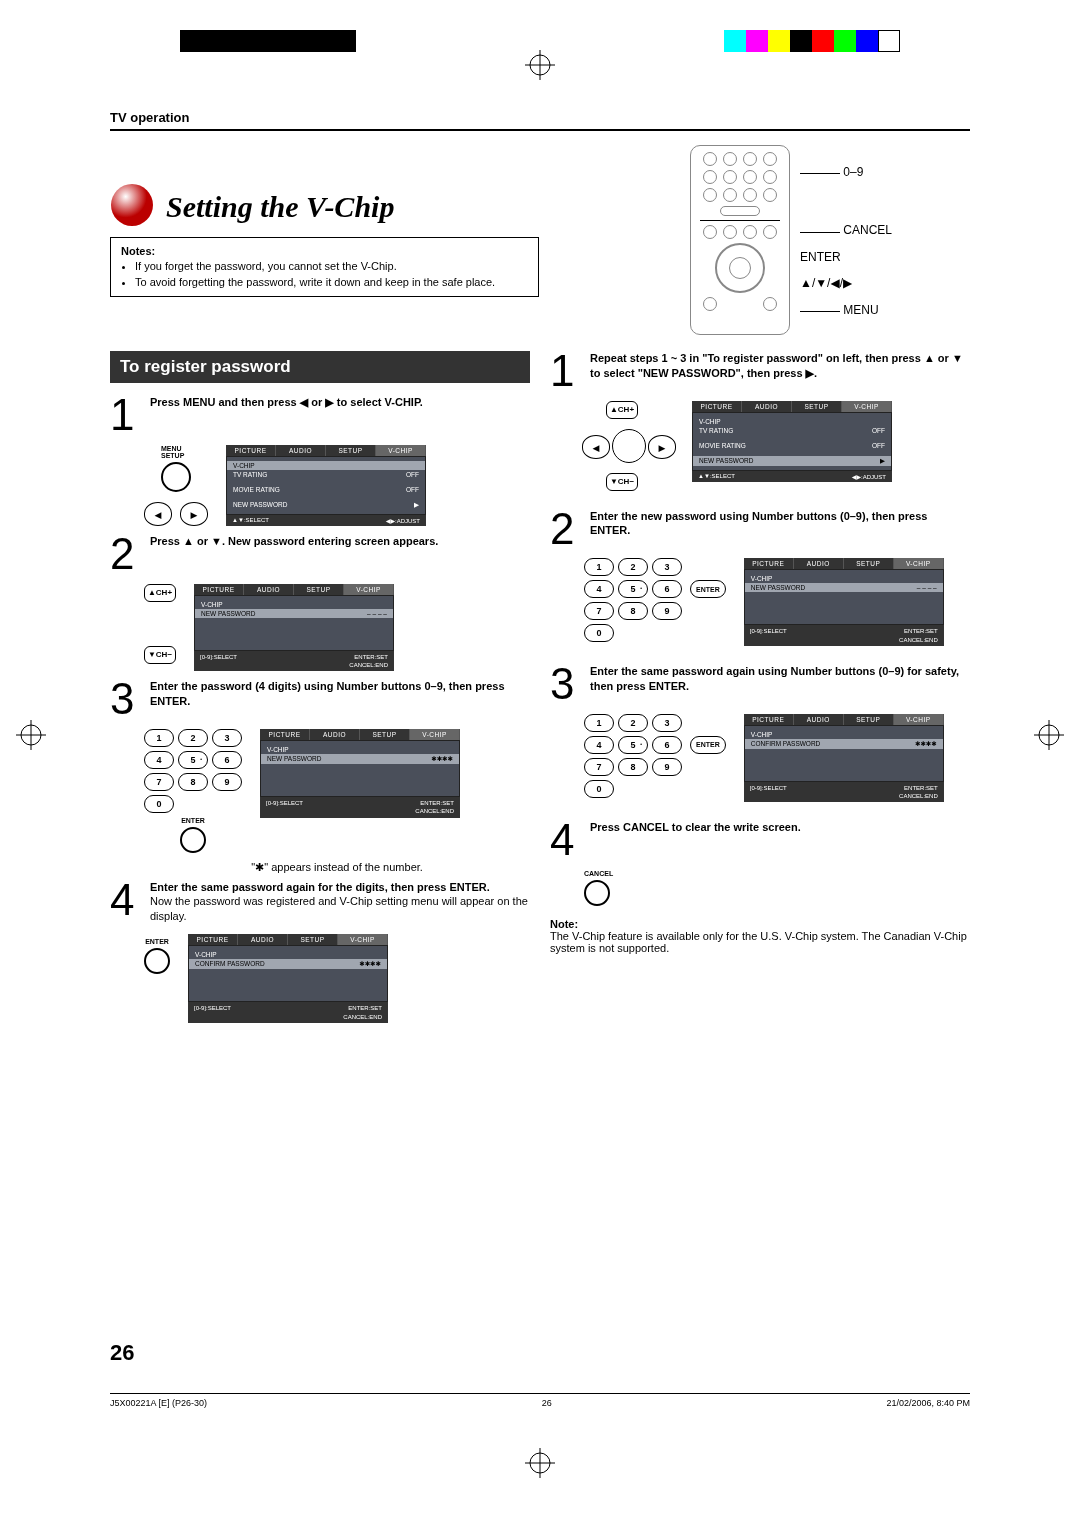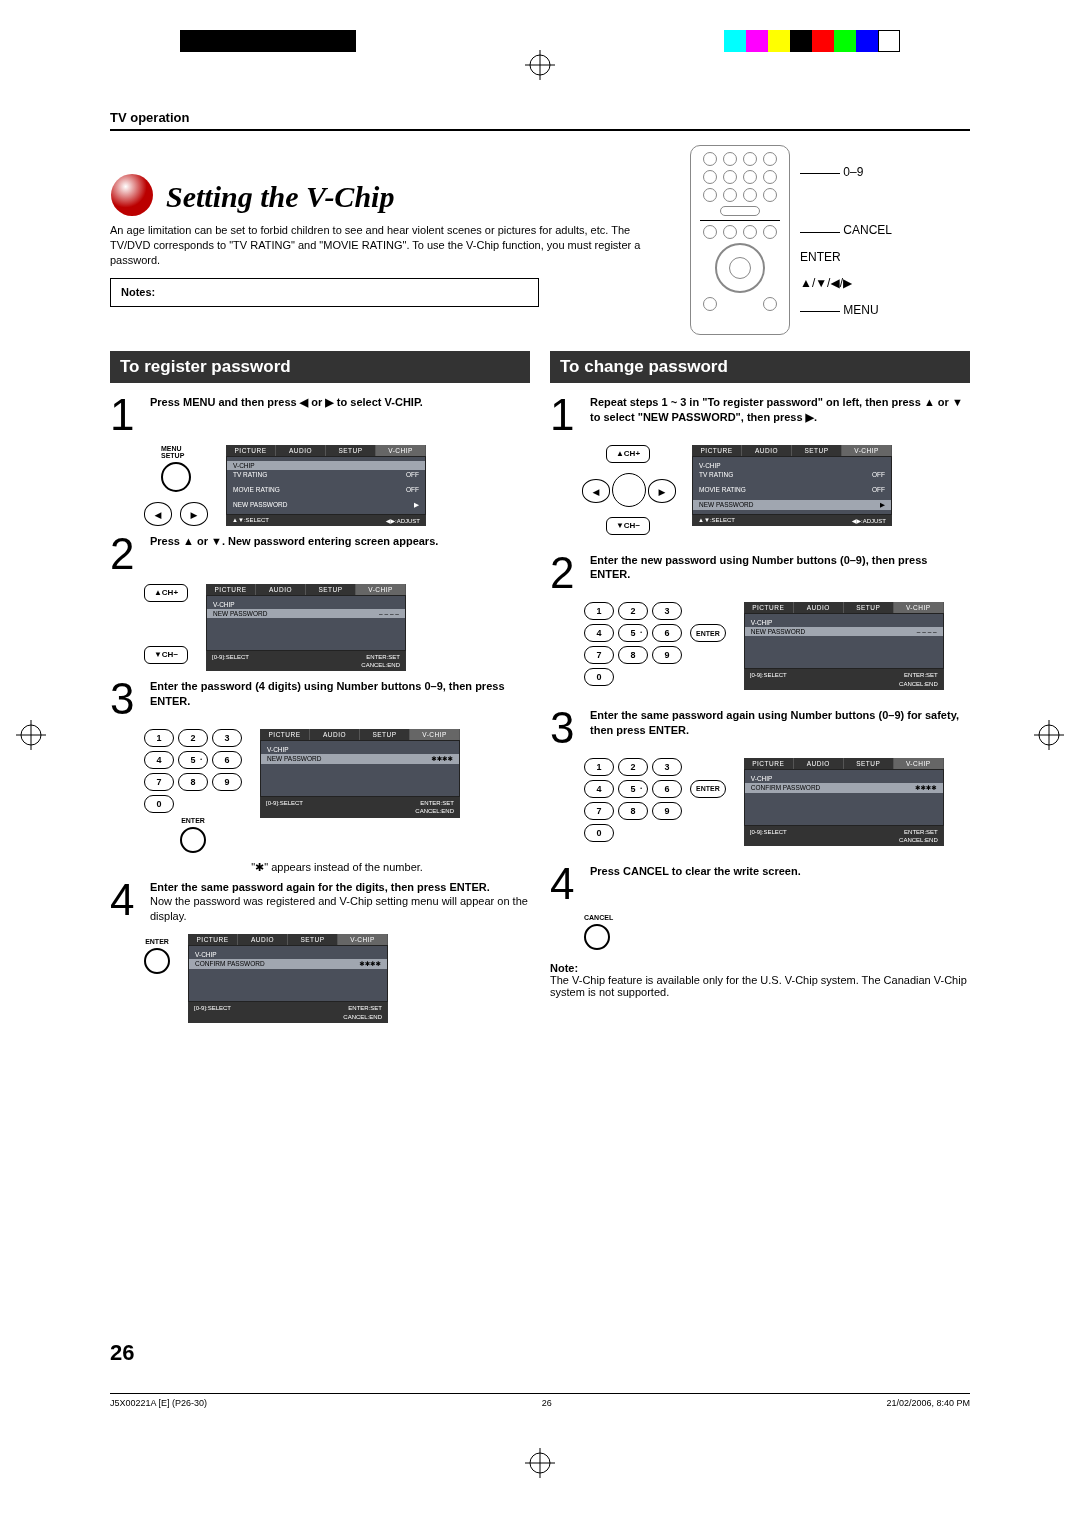--- a/index.html
+++ b/index.html
@@ -76,21 +76,21 @@
   
   .keypad { display: grid; grid-template-columns: repeat(3, 30px); gap: 4px 4px; }
   .keypad .key { border: 1.5px solid #000; border-radius: 12px; height: 18px; display:flex; align-items:center; justify-content:center; font-size:9px; font-weight:bold;}
   .key-zero { grid-column: 1; }
   .key5-dot{position:relative;}
   .key5-dot::before{content:"5";}
   .key5-dot::after{content:"•"; font-size:5px; position:absolute; right:5px; top:4px;}
   .keypad-with-enter{display:flex; gap:8px; align-items:flex-start;}
   .enter-sm{ border:1.5px solid #000; border-radius:14px; font-size:7px; font-weight:bold; padding:3px 5px; height:18px; display:flex;align-items:center; margin-top:22px;}
 
-  .ch-btn { border:1.5px solid #000; border-radius:6px; width:44px; height:18px; display:flex;align-items:center;justify-content:center;font-size:8px;font-weight:bold; gap:2px;}
+  .ch-btn { border:1.5px solid #000; border-radius:6px; width:32px; height:18px; display:flex;align-items:center;justify-content:center;font-size:8px;font-weight:bold; gap:2px;}
 
   .foot-note { font-size: 11px; margin: 6px 0 6px 34px; }
   .note-block { font-size: 11px; margin-top: 12px; }
   .note-block .nb-title { font-weight: bold; }
 
   .enter-label-round{ display:flex; flex-direction:column; align-items:center; margin-top:4px;}
 
   .page-num { position: absolute; bottom: 162px; left: 110px; font-size: 22px; font-weight: bold; }
   .footer-line { position: absolute; bottom: 120px; left: 110px; width: 860px; border-top: 1px solid #000; font-size: 9px; display:flex; justify-content:space-between; padding-top:4px;align-items:center;}
   .tri::before{content:"▶"; font-size:9px;}
@@ -159,23 +159,26 @@
             <defs>
                 <radialGradient id="g1" cx="35%" cy="30%">
                   <stop offset="0%" stop-color="#fff"></stop>
                   <stop offset="100%" stop-color="#b00"></stop>
                 </radialGradient>
               </defs>
             <circle cx="22" cy="22" r="21" fill="url(#g1)"></circle>
           </svg>
           <h1 class="main-title">Setting the V-Chip</h1>
         </div>
-        <div class="intro">An age limitation can be set to forbid children to see and hear violent scenes or pictures for adults, etc. The TV/DVD corresponds to "TV RATING" and "MOVIE RATING". To use the V-Chip function, you must register a password.</div>
         <div class="notes-box">
           <div class="nb-title">Notes:</div>
+          <ul>
+            <li>If you forget the password, you cannot set the V-Chip.</li>
+            <li>To avoid forgetting the password, write it down and keep in the safe place.</li>
+          </ul>
         </div>
       </div>
 
       <div class="remote-col">
         <div class="remote-svg">
           <div class="r-row">
               <span class="r-btn"></span>
               <span class="r-btn"></span>
               <span class="r-btn"></span>
               <span class="r-btn"></span>
@@ -411,21 +414,20 @@
                   <span>[0-9]:SELECT</span>
                   <span>ENTER:SET</span>
                 </div>
                 <div>CANCEL:END</div>
               </div>
           </div>
         </div>
       </div>
 
       <div class="col">
-        <div class="col-header">To change password</div>
 
         <div class="step">
           <div class="step-num">1</div>
           <div class="step-body">
               <div class="step-title">Repeat steps 1 ~ 3 in "To register password" on left, then press ▲ or ▼ to select "NEW PASSWORD", then press ▶.</div>
             </div>
         </div>
         <div class="diag-row">
           <div style="width:90px;height:90px;position:relative;">
             <div class="ch-btn" style="position:absolute;top:0;left:22px;">▲CH+</div>

